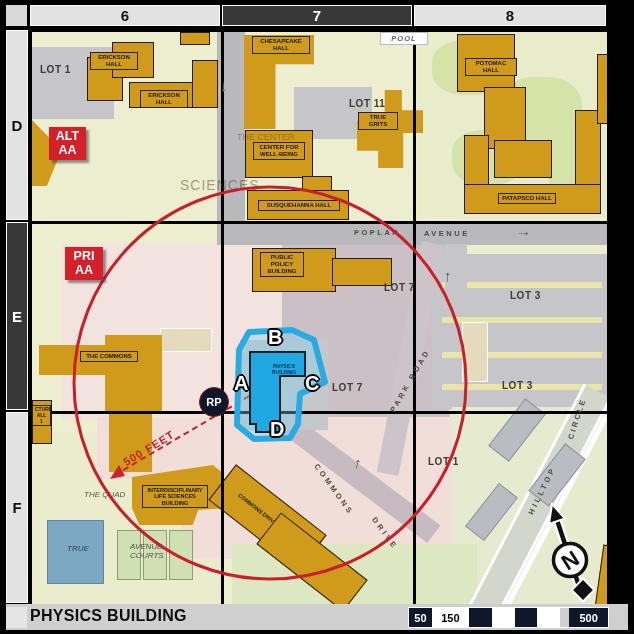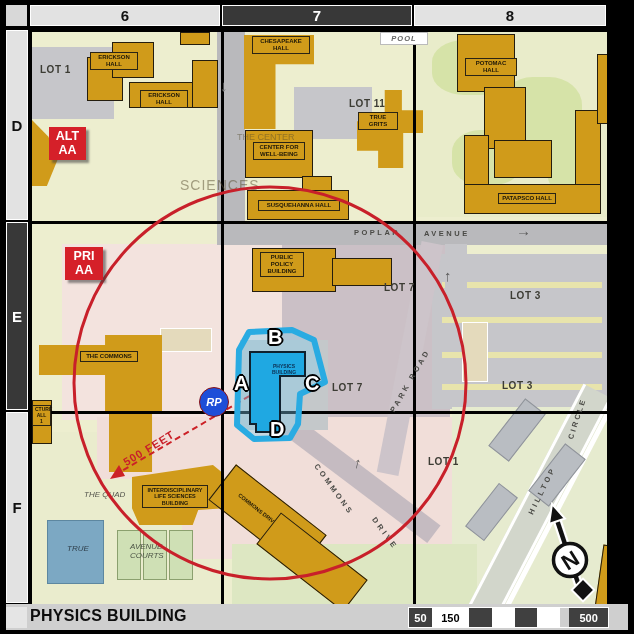--- a/index.html
+++ b/index.html
@@ -20,29 +20,29 @@
   .tanb{position:absolute;background:#e4dabc;border:1px solid #fff;box-sizing:border-box;z-index:1;}
   .blabel{position:absolute;background:#d09b1a;border:1px solid #2a2415;color:#1d1708;font-weight:bold;font-size:6px;line-height:1.15;text-align:center;padding:1px 2px;z-index:5;box-sizing:border-box;white-space:pre-line;}
   .lot{position:absolute;font-weight:bold;font-size:10px;color:#3c3c34;letter-spacing:0.5px;z-index:5;}
   .street{position:absolute;font-weight:bold;font-size:7.5px;color:#4a4a46;letter-spacing:2.5px;z-index:5;text-align:center;}
   .ital{position:absolute;font-style:italic;font-size:8px;color:#55554d;z-index:5;}
   .faded{position:absolute;font-weight:normal;color:rgba(85,75,45,0.5);z-index:4;}
   .arrow{position:absolute;font-size:15px;color:#5a5a5a;z-index:5;font-weight:bold;}
   .shuttle{position:absolute;background:#d52029;color:#fff;font-weight:bold;font-size:12.5px;line-height:1.15;text-align:center;padding:2px 3px;z-index:8;box-shadow:2.5px 2.5px 2px rgba(60,60,60,0.55);white-space:pre-line;}
   .entrance{position:absolute;font-weight:900;font-size:20px;color:#fff;z-index:8;
     text-shadow:-2px 0 #000,2px 0 #000,0 -2px #000,0 2px #000,-1px -1px #000,1px 1px #000,-1px 1px #000,1px -1px #000;}
-  .rp{position:absolute;width:30px;height:30px;border-radius:50%;background:#1d4ed8;border:1.5px solid #8c1114;color:#fff;font-weight:bold;font-size:11px;display:flex;align-items:center;justify-content:center;z-index:8;box-sizing:border-box;font-style:italic;}
+  .rp{position:absolute;width:30px;height:30px;border-radius:50%;background:#0f172a;border:1.5px solid #8c1114;color:#fff;font-weight:bold;font-size:11px;display:flex;align-items:center;justify-content:center;z-index:8;box-sizing:border-box;}
   .feet{position:absolute;font-weight:bold;font-size:11px;color:#c8202a;letter-spacing:1px;transform:rotate(-31deg);z-index:7;}
   .physlabel{position:absolute;font-weight:bold;font-size:5px;line-height:1.2;color:#0c2f52;text-align:center;z-index:7;}
   
   #footer{position:absolute;left:6px;top:604px;width:622px;height:26px;background:#cfcfcf;z-index:2;}
   #footer-title{position:absolute;left:24px;top:3px;font-weight:bold;font-size:16px;color:#0d0d0d;letter-spacing:0.3px;}
   #scalebar{position:absolute;left:402px;top:3px;width:199px;height:19px;display:flex;border:1px solid #fff;box-sizing:content-box;z-index:3;}
   .seg{height:100%;display:flex;align-items:center;justify-content:center;font-weight:bold;font-size:11px;}
-  .seg.b{background:#404040;color:#fff;}
+  .seg.b{background:#0f172a;color:#fff;}
   .seg.w{background:#fff;color:#000;}
   svg{overflow:visible;}
 </style>
 </head>
 <body>
 
 <div class="abs" style="left:6px;top:5px;width:21px;height:21px;background:#d8d8d8;"></div>
 <div class="hcell" style="left:30px;top:5px;width:190px;height:21px;">
     <span>6</span>
   </div>

